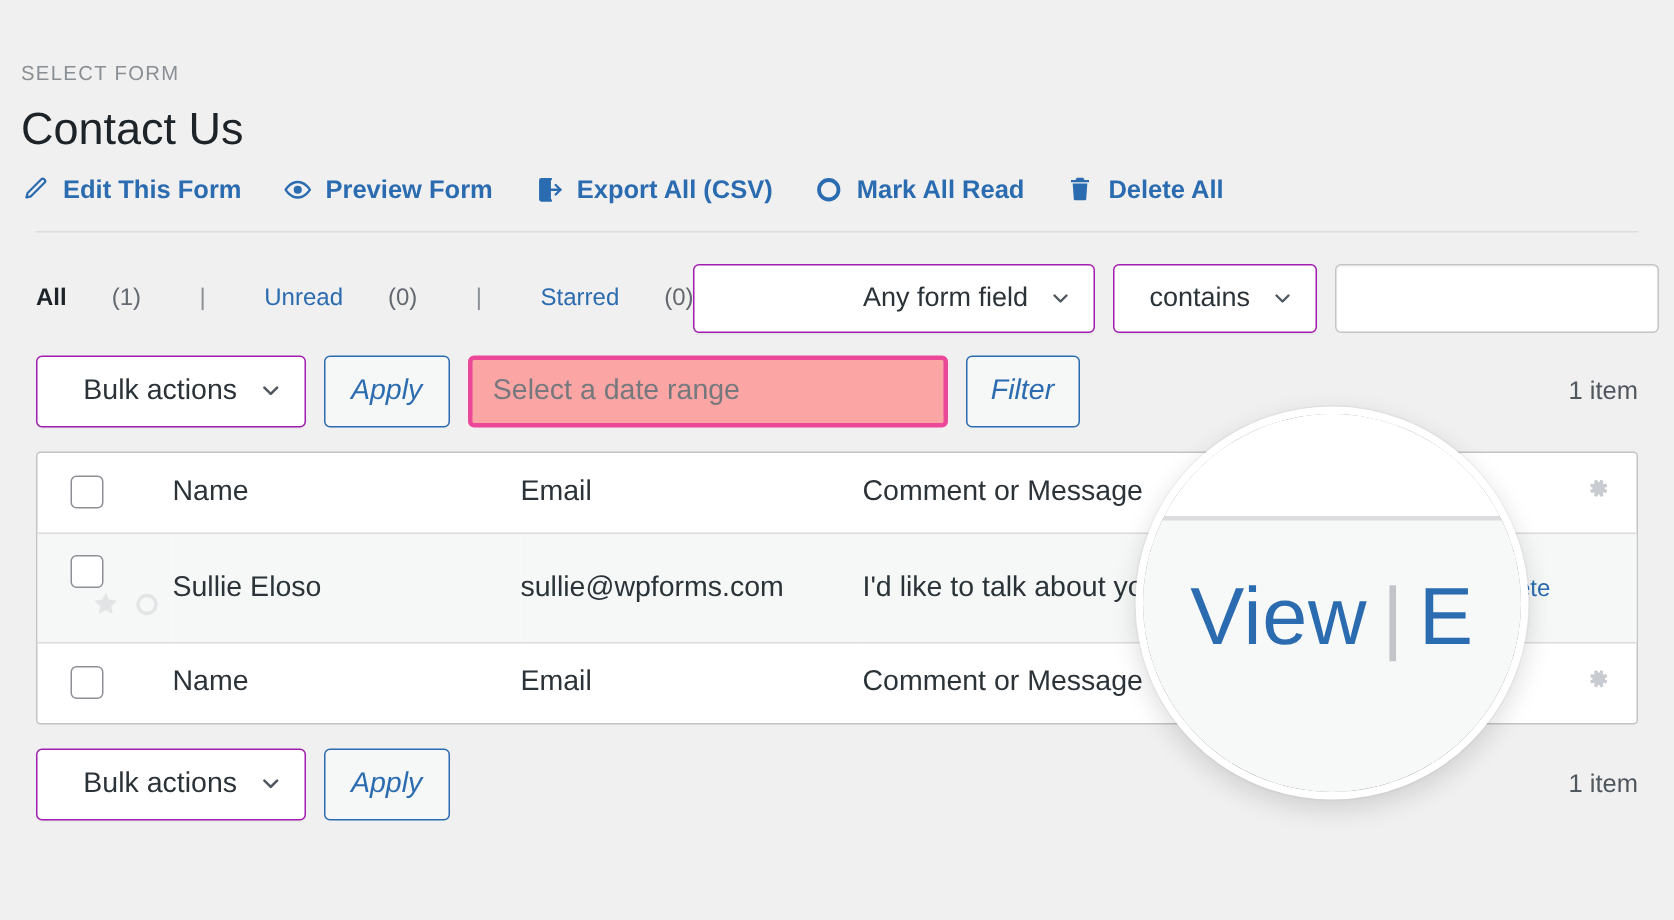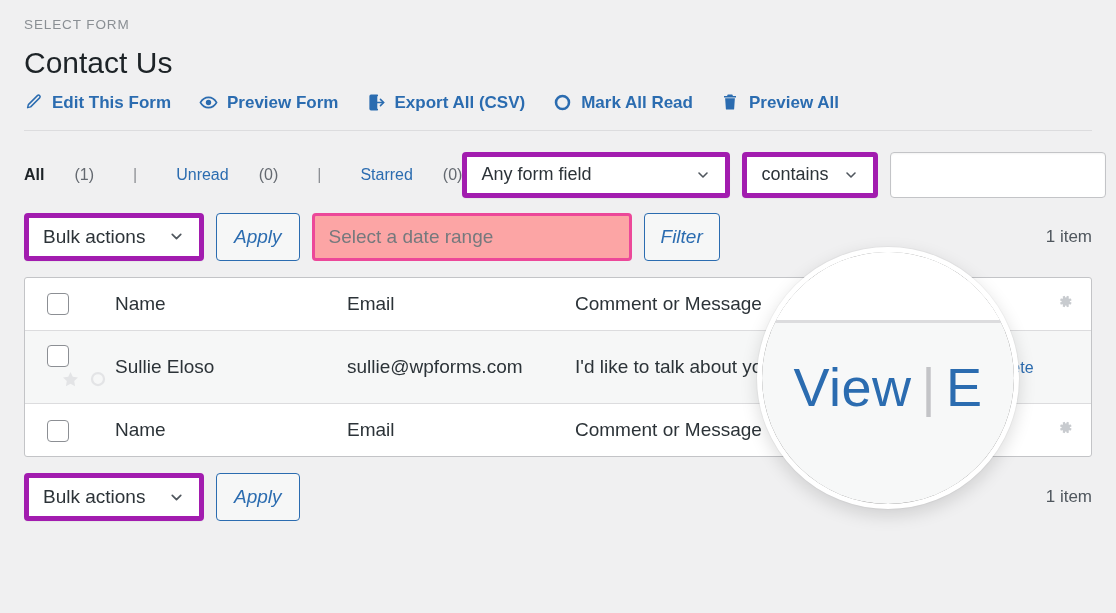--- a/index.html
+++ b/index.html
@@ -18,21 +18,22 @@
 
   .page {
     position: relative;
     width: 1116px;
     height: 613px;
     background: #f0f0f1;
   }
 
   
   .header {
-    padding: 18px 0 0 24px;
+    padding: 18px 0 0 14px;
+    margin-top: 24px;
   }
   .eyebrow {
     font-size: 13.5px;
     letter-spacing: 0.9px;
     color: #8a8f94;
     text-transform: uppercase;
     font-weight: 400;
     line-height: 1;
     margin-bottom: 14px;
   }
@@ -103,25 +104,25 @@
     display: flex;
     align-items: center;
     margin-left: auto;
     gap: 12px;
   }
 
   .select-box {
     height: 46px;
     box-sizing: border-box;
     background: #fff;
-    border: 5px solid #a21caf;
+    border: 1px solid #a21caf;
     border-radius: 4px;
     display: inline-flex;
     align-items: center;
-    justify-content: space-between;
+    justify-content: flex-end;
     padding: 12px 14px;
     font-size: 18px;
     color: #2c3338;
     cursor: pointer;
     box-shadow: 0 1px 1px rgba(0,0,0,0.04);
   }
   .select-box .caret {
     margin-left: 14px;
     color: #50575e;
     display:inline-flex;
@@ -363,21 +364,21 @@
         </span>
         <span>Mark All Read</span>
       </a>
 
       <a class="action-link">
         <span class="ico">
           <svg width="18" height="18" viewBox="0 0 24 24" fill="currentColor">
             <path d="M9 2h6l1 2h4v2H4V4h4l1-2zM5.5 7h13l-1 14.2a1 1 0 0 1-1 .8H7.5a1 1 0 0 1-1-.8L5.5 7z"></path>
           </svg>
         </span>
-        <span>Preview All</span>
+        <span>Delete All</span>
       </a>
 
     </div>
   </div>
 
   <div class="divider"></div>
 
   <div class="filters-row">
 
     <div class="views">

